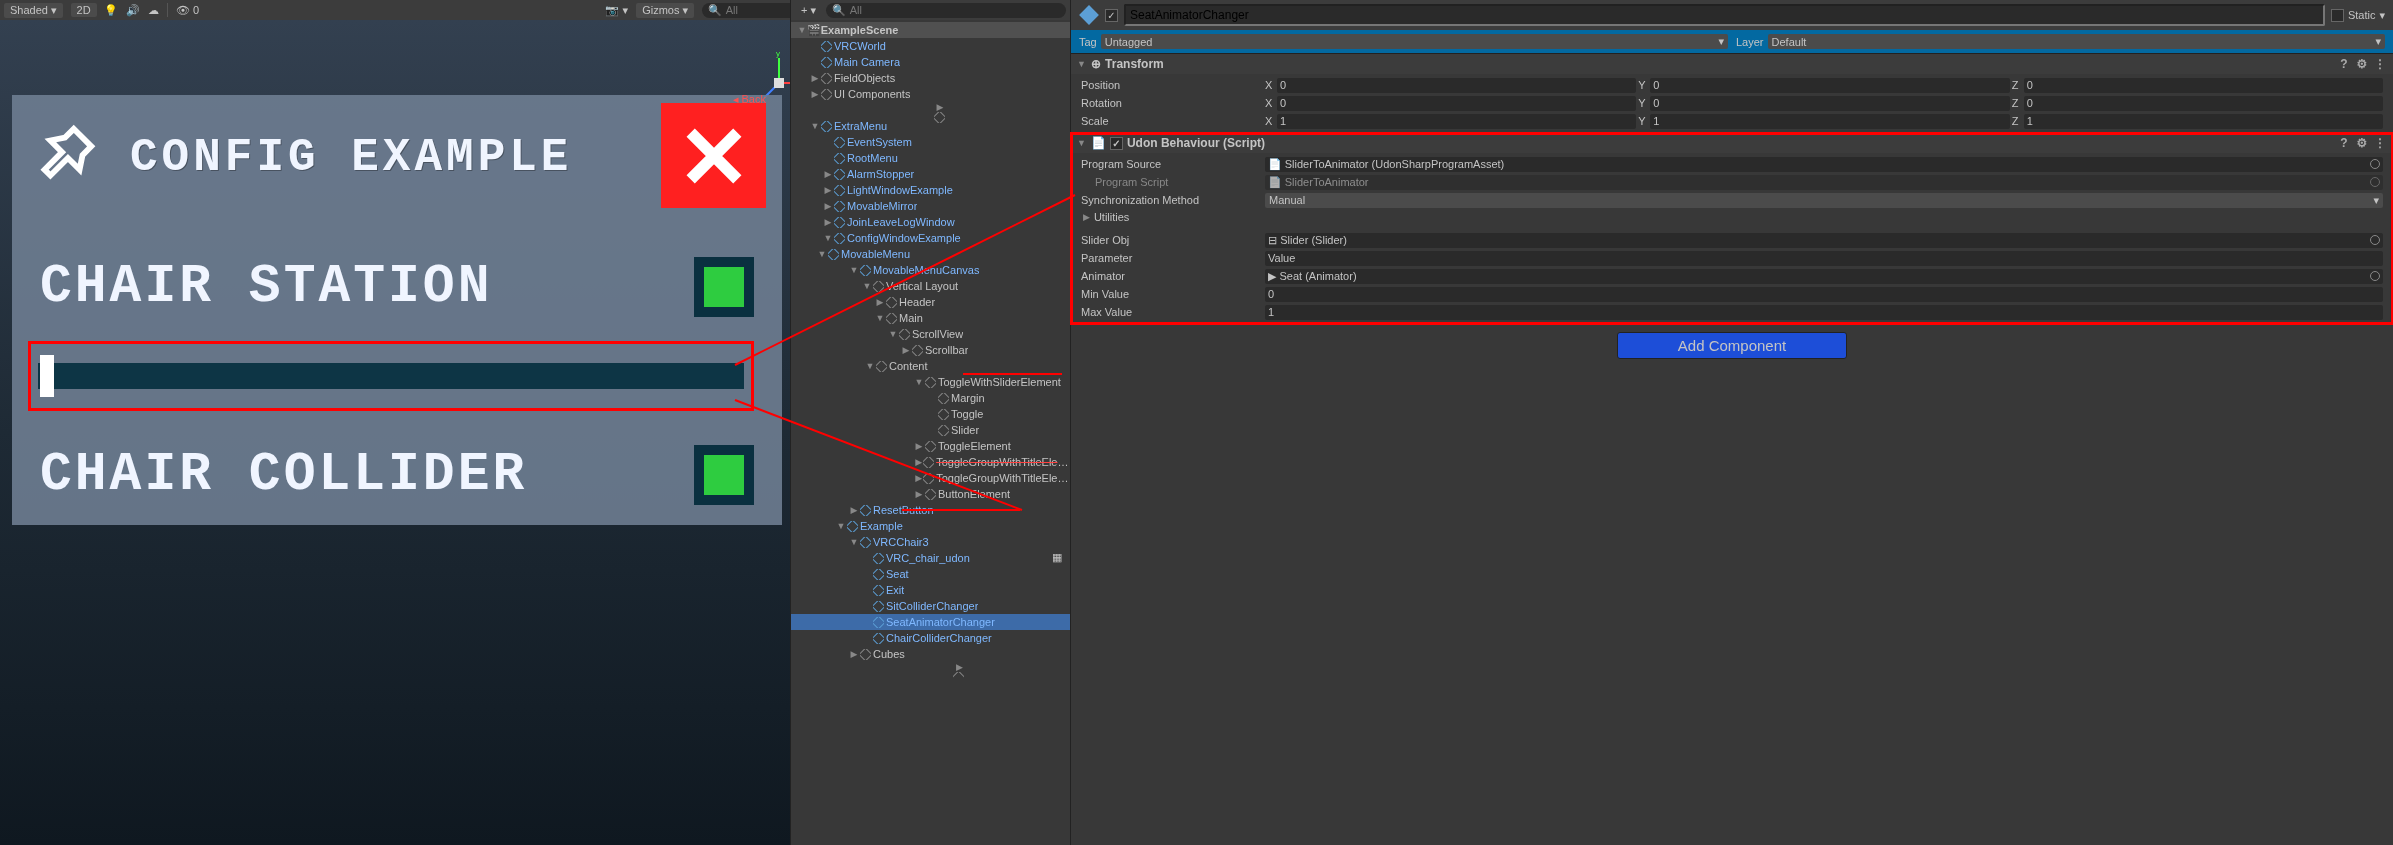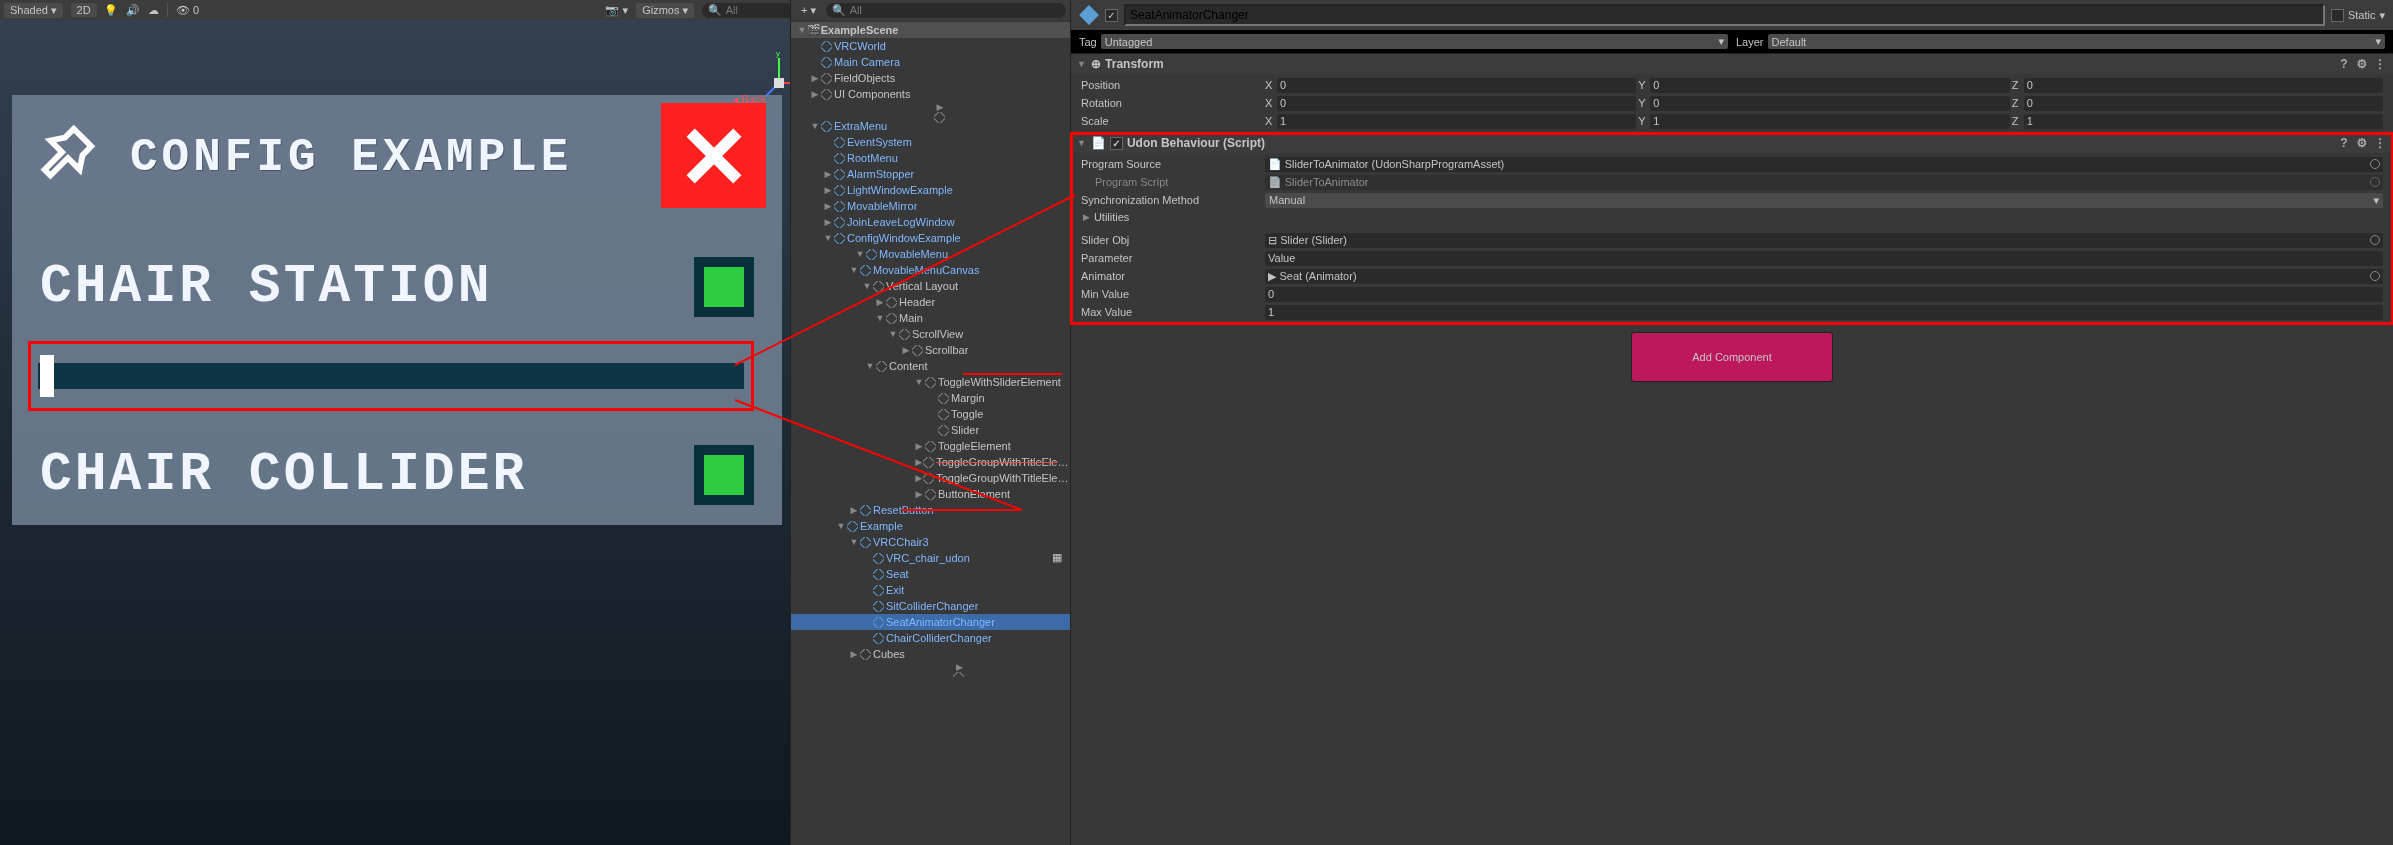--- a/index.html
+++ b/index.html
@@ -47,21 +47,21 @@
 .tree-row.blue .label { color: #7fb8ff; }
 .scene-row { background: #505050; font-weight: bold; padding-left: 6px; }
 .pers-icon { position: absolute; right: 4px; width: 14px; height: 14px; }
 
 
 .inspector { position: absolute; left: 1070px; top: 0; right: 0; height: 845px; background: #383838; border-left: 1px solid #222; }
 .insp-header { padding: 4px 8px; display: flex; align-items: center; gap: 6px; background: #3c3c3c; }
 .go-icon { width: 20px; height: 20px; }
 .insp-name { flex: 1; background: #2a2a2a; padding: 2px 4px; border-radius: 2px; font-size: 12px; }
 .insp-static { display: flex; align-items: center; gap: 4px; }
-.insp-tag-layer { display: flex; padding: 4px 8px; gap: 8px; align-items: center; background: #000000; border-bottom: 1px solid #222; }
+.insp-tag-layer { display: flex; padding: 4px 8px; gap: 8px; align-items: center; background: #0369a1; border-bottom: 1px solid #222; }
 .insp-tag-layer .field { display: flex; align-items: center; gap: 4px; flex: 1; }
 .insp-tag-layer .dd { flex: 1; background: #4b4b4b; padding: 1px 4px; border-radius: 2px; display: flex; justify-content: space-between; align-items: center; }
 
 .component { border-bottom: 1px solid #222; }
 .component.annot { outline: 3px solid #ff0000; outline-offset: -2px; }
 .comp-header { display: flex; align-items: center; gap: 4px; padding: 3px 6px; background: #3c3c3c; font-weight: bold; font-size: 12px; }
 .comp-header .arrow { font-size: 9px; color: #888; width: 10px; }
 .comp-header .title { flex: 1; }
 .comp-header .iconbtn { width: 14px; height: 14px; cursor: pointer; display: inline-flex; align-items: center; justify-content: center; color: #aaa; }
 .comp-body { padding: 2px 6px; }
@@ -70,21 +70,21 @@
 .prop-label.indent { padding-left: 14px; color: #888; }
 .prop-value { flex: 1; display: flex; gap: 4px; align-items: center; }
 .xyz { display: flex; gap: 2px; flex: 1; }
 .xyz .axis { display: flex; align-items: center; gap: 2px; flex: 1; }
 .xyz .axis .a-label { width: 10px; }
 .xyz .axis input, .prop-value input, .obj-field { flex: 1; background: #2a2a2a; border: none; color: #c4c4c4; padding: 1px 3px; font-size: 11px; border-radius: 2px; height: 15px; }
 .obj-field { display: flex; align-items: center; justify-content: space-between; }
 .obj-field .target { width: 10px; height: 10px; border: 1px solid #888; border-radius: 50%; }
 .dd-value { flex: 1; background: #4b4b4b; padding: 1px 4px; border-radius: 2px; display: flex; justify-content: space-between; align-items: center; height: 15px; }
 .collapsed-hdr { display: flex; align-items: center; gap: 4px; padding: 2px 6px; font-size: 11px; }
-.add-comp { display: block; margin: 8px auto; padding: 18px 60px; background: #be185d; border: 1px solid #222; border-radius: 3px; color: #c4c4c4; cursor: pointer; font-size: 11px; }
+.add-comp { display: block; margin: 8px auto; padding: 4px 60px; background: #1d4ed8; border: 1px solid #222; border-radius: 3px; color: #c4c4c4; cursor: pointer; font-size: 15px; }
 
 .checkbox { width: 13px; height: 13px; border: 1px solid #666; background: #2a2a2a; display: inline-flex; align-items: center; justify-content: center; cursor: pointer; }
 .checkbox.checked::after { content: "✓"; font-size: 10px; color: #c4c4c4; }
 
 
 .red-line { position: absolute; background: none; pointer-events: none; }
 
 
 .pixel { font-family: "Courier New", monospace; text-transform: uppercase; }
 </style>
@@ -285,21 +285,21 @@
         </div>
         <div class="tree-row blue" style="padding-left: 32px;">
           <span class="arrow open"></span>
           <span class="cube">
             <svg width="11" height="11" viewBox="0 0 11 11">
               <rect x="1" y="1" width="9" height="9" fill="none" stroke="#5c9fd6" stroke-width="1" transform="rotate(45 5.5 5.5)"></rect>
             </svg>
           </span>
           <span class="label">ConfigWindowExample</span>
         </div>
-        <div class="tree-row blue" style="padding-left: 64px; text-align: center;">
+        <div class="tree-row blue" style="padding-left: 26px; text-align: center;">
           <span class="arrow open"></span>
           <span class="cube">
             <svg width="11" height="11" viewBox="0 0 11 11">
               <rect x="1" y="1" width="9" height="9" fill="none" stroke="#5c9fd6" stroke-width="1" transform="rotate(45 5.5 5.5)"></rect>
             </svg>
           </span>
           <span class="label">MovableMenu</span>
         </div>
         <div class="tree-row blue" style="padding-left: 58px;">
           <span class="arrow open"></span>

